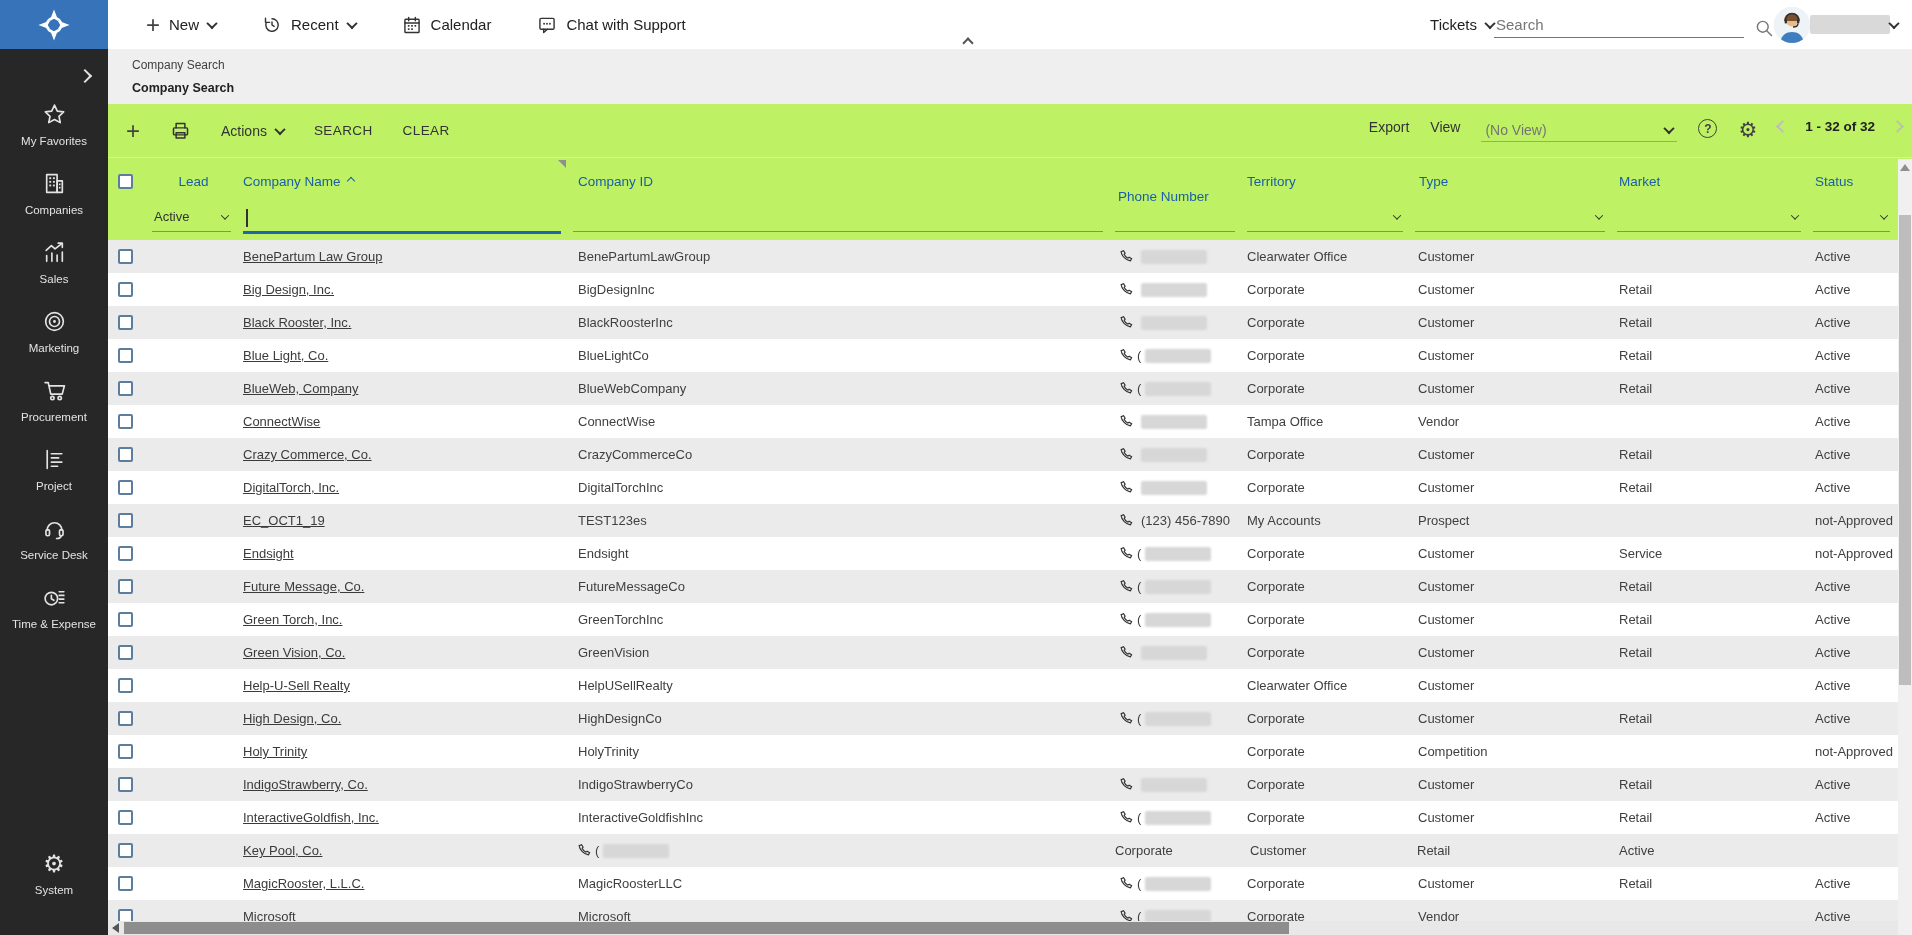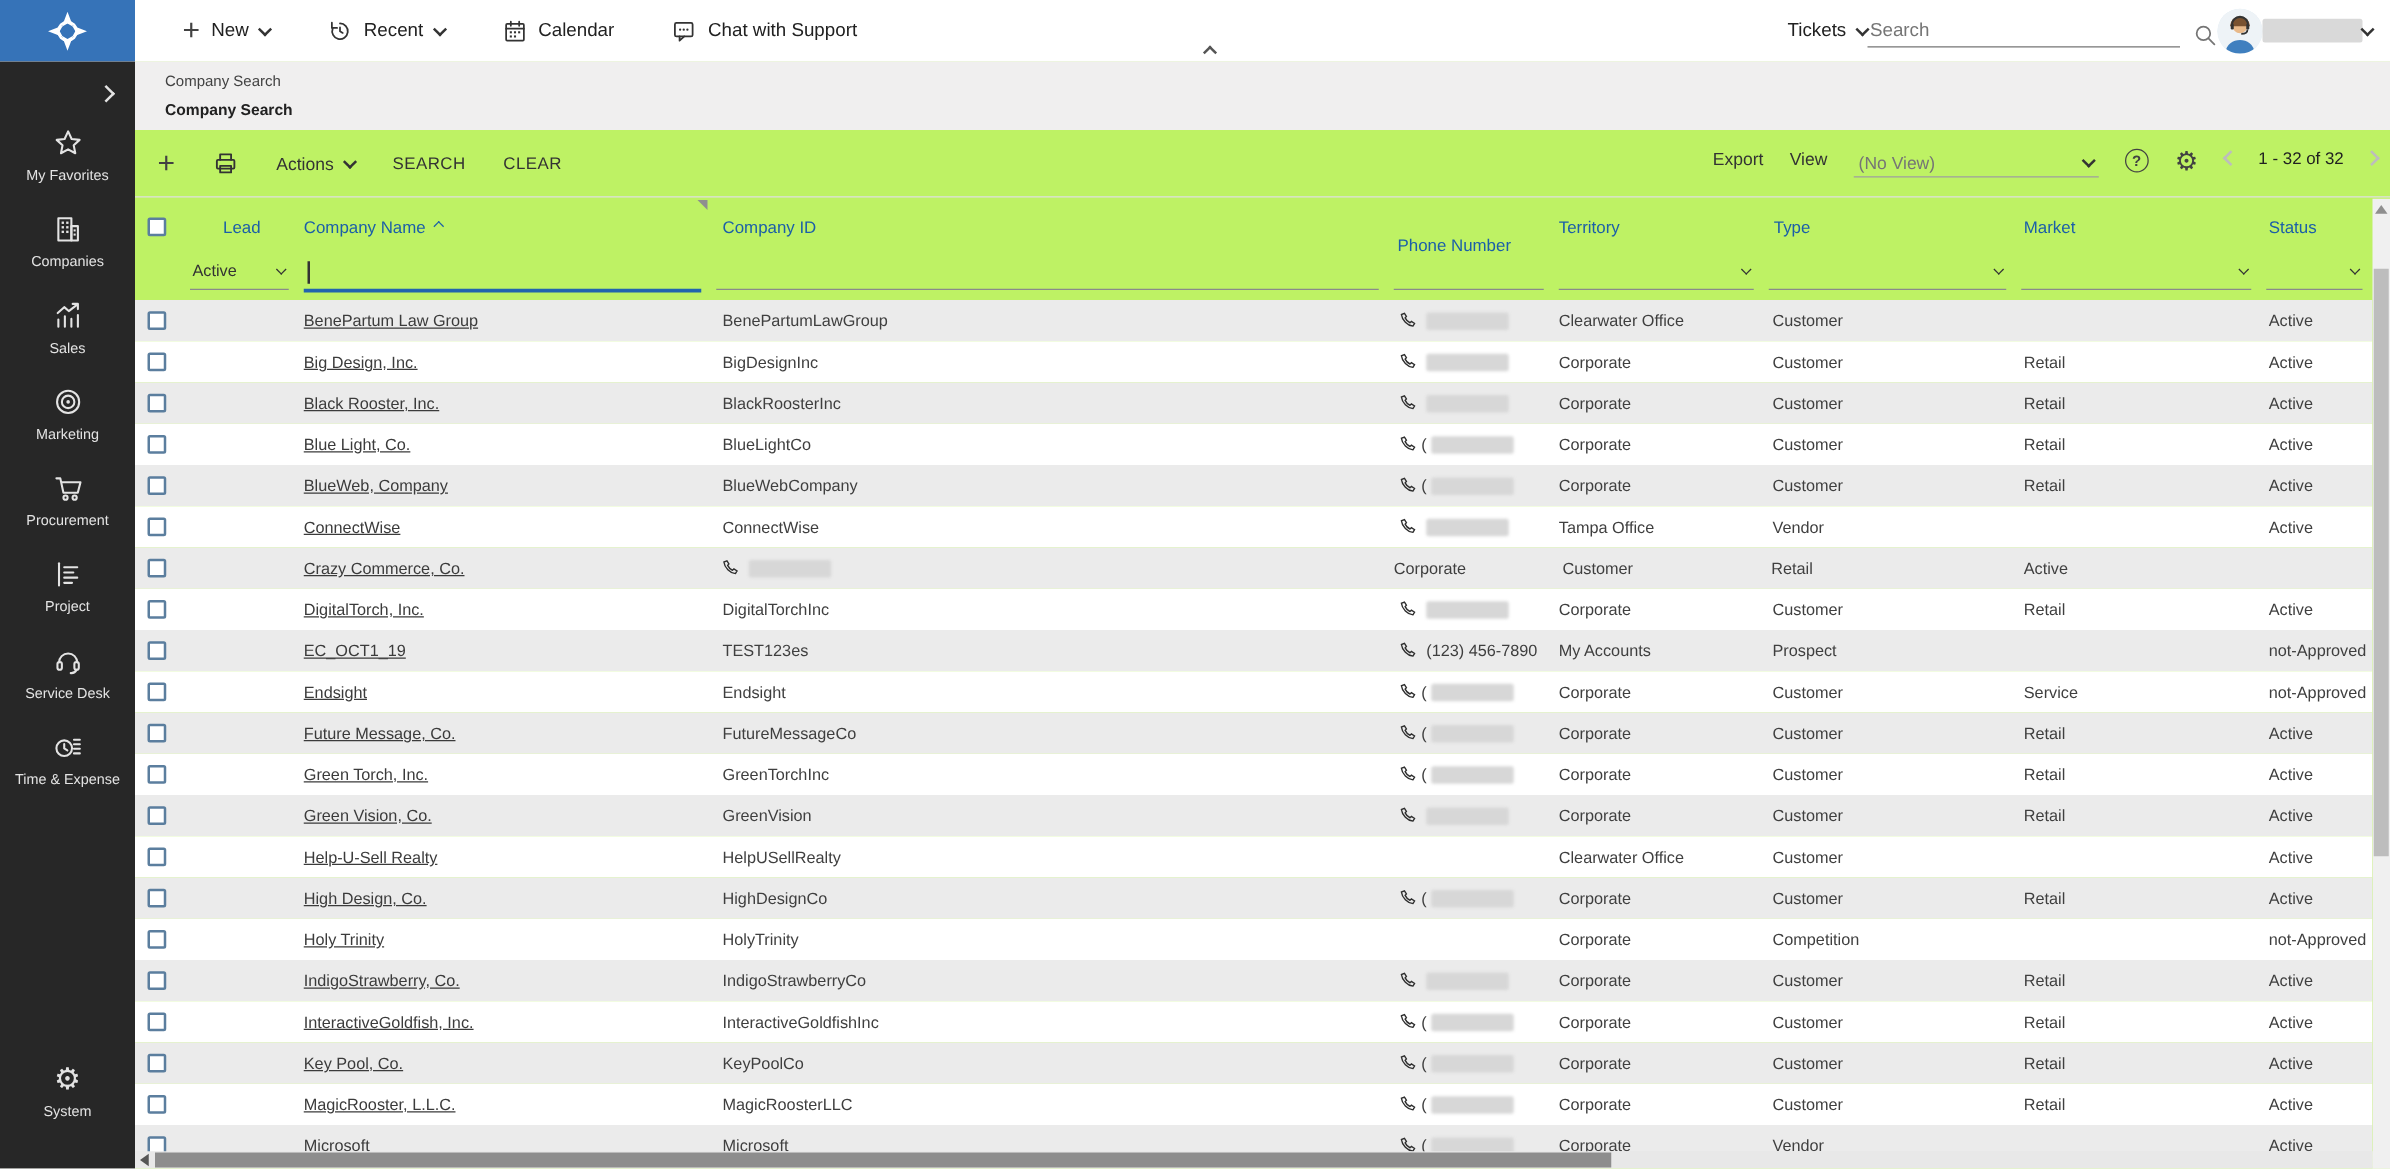--- a/index.html
+++ b/index.html
@@ -48,21 +48,21 @@
   .toolbar { height:54px; margin-top:0; display:flex; align-items:center; border-bottom:1px solid #e0e0e0; padding:0 10px 0 18px; }
   .tb-left { display:flex; align-items:center; gap:30px; }
   .tb-btn { font-size:14px; color:#333; display:flex; align-items:center; gap:9px; cursor:pointer; white-space:nowrap; }
   .tb-caps { font-size:13.5px; letter-spacing:.4px; font-weight:500; }
   .plus-glyph { font-size:24px; color:#424242; font-weight:400; line-height:20px; }
   .tb-right { margin-left:auto; display:flex; align-items:flex-start; gap:21px; }
   .view-dd { display:flex; align-items:center; justify-content:space-between; width:196px; border-bottom:1px solid #9e9e9e; padding:3px 4px; color:#757575; font-size:14px; cursor:pointer; }
   .help-circle { width:19px; height:19px; border:1.8px solid #424242; border-radius:50%; display:flex; align-items:center; justify-content:center; font-size:12px; font-weight:bold; color:#424242; cursor:pointer; }
   .gear-tb { font-size:21px; color:#424242; line-height:21px; cursor:pointer; }
   .pag { display:flex; align-items:center; gap:18px; }
-  .pag-label { font-size:13.5px; font-weight:400; color:#212121; white-space:nowrap; }
+  .pag-label { font-size:13.5px; font-weight:700; color:#212121; white-space:nowrap; }
   .pag .chev { width:9px; height:9px; border-width:2px; }
 
   
   .grid { position:relative; width:calc(100% - 14px); }
   .grow { display:grid; grid-template-columns:40px 91px 330px 542px 132px 168px 202px 196px minmax(0,1fr); align-items:center; }
   .ghead { height:44px; position:relative; }
   .ghead .hcell { font-size:13.5px; font-weight:500; color:#1b5fa8; white-space:nowrap; display:flex; align-items:center; gap:7px; }
   .ghead .hcell .chev { border-color:#1b5fa8; }
   .col-grip { position:absolute; top:2px; left:450px; width:0; height:0; border-top:8px solid #8f8f8f; border-left:8px solid transparent; }
 
@@ -550,20 +550,21 @@
   </div>
 
   <div class="grow trow">
     <div class="cell c-check">
       <span class="checkbox"></span>
     </div>
     <div class="cell c-lead"></div>
     <div class="cell c-name">
       <a>Crazy Commerce, Co.</a>
     </div>
+    <div class="cell c-id">CrazyCommerceCo</div>
     <div class="cell c-phone">
       <svg class="phone-svg" width="15" height="15" viewBox="0 0 24 24">
         <path d="M5 4.2c.6 6.8 8 14.2 14.8 14.8l2-3.4-4-2.5-1.8 1.6c-2.5-1.1-5.1-3.7-6.2-6.2l1.6-1.8-2.5-4z"></path>
       </svg>
       <span class="phone-prefix"></span>
       <span class="phone-blur"></span>
       <span class="phone-text"></span>
     </div>
     <div class="cell c-territory">Corporate</div>
     <div class="cell c-type">Customer</div>
@@ -821,21 +822,20 @@
   </div>
 
   <div class="grow trow">
     <div class="cell c-check">
       <span class="checkbox"></span>
     </div>
     <div class="cell c-lead"></div>
     <div class="cell c-name">
       <a>Key Pool, Co.</a>
     </div>
-    <div class="cell c-id">KeyPoolCo</div>
     <div class="cell c-phone">
       <svg class="phone-svg" width="15" height="15" viewBox="0 0 24 24">
         <path d="M5 4.2c.6 6.8 8 14.2 14.8 14.8l2-3.4-4-2.5-1.8 1.6c-2.5-1.1-5.1-3.7-6.2-6.2l1.6-1.8-2.5-4z"></path>
       </svg>
       <span class="phone-prefix">(</span>
       <span class="phone-blur"></span>
       <span class="phone-text"></span>
     </div>
     <div class="cell c-territory">Corporate</div>
     <div class="cell c-type">Customer</div>

